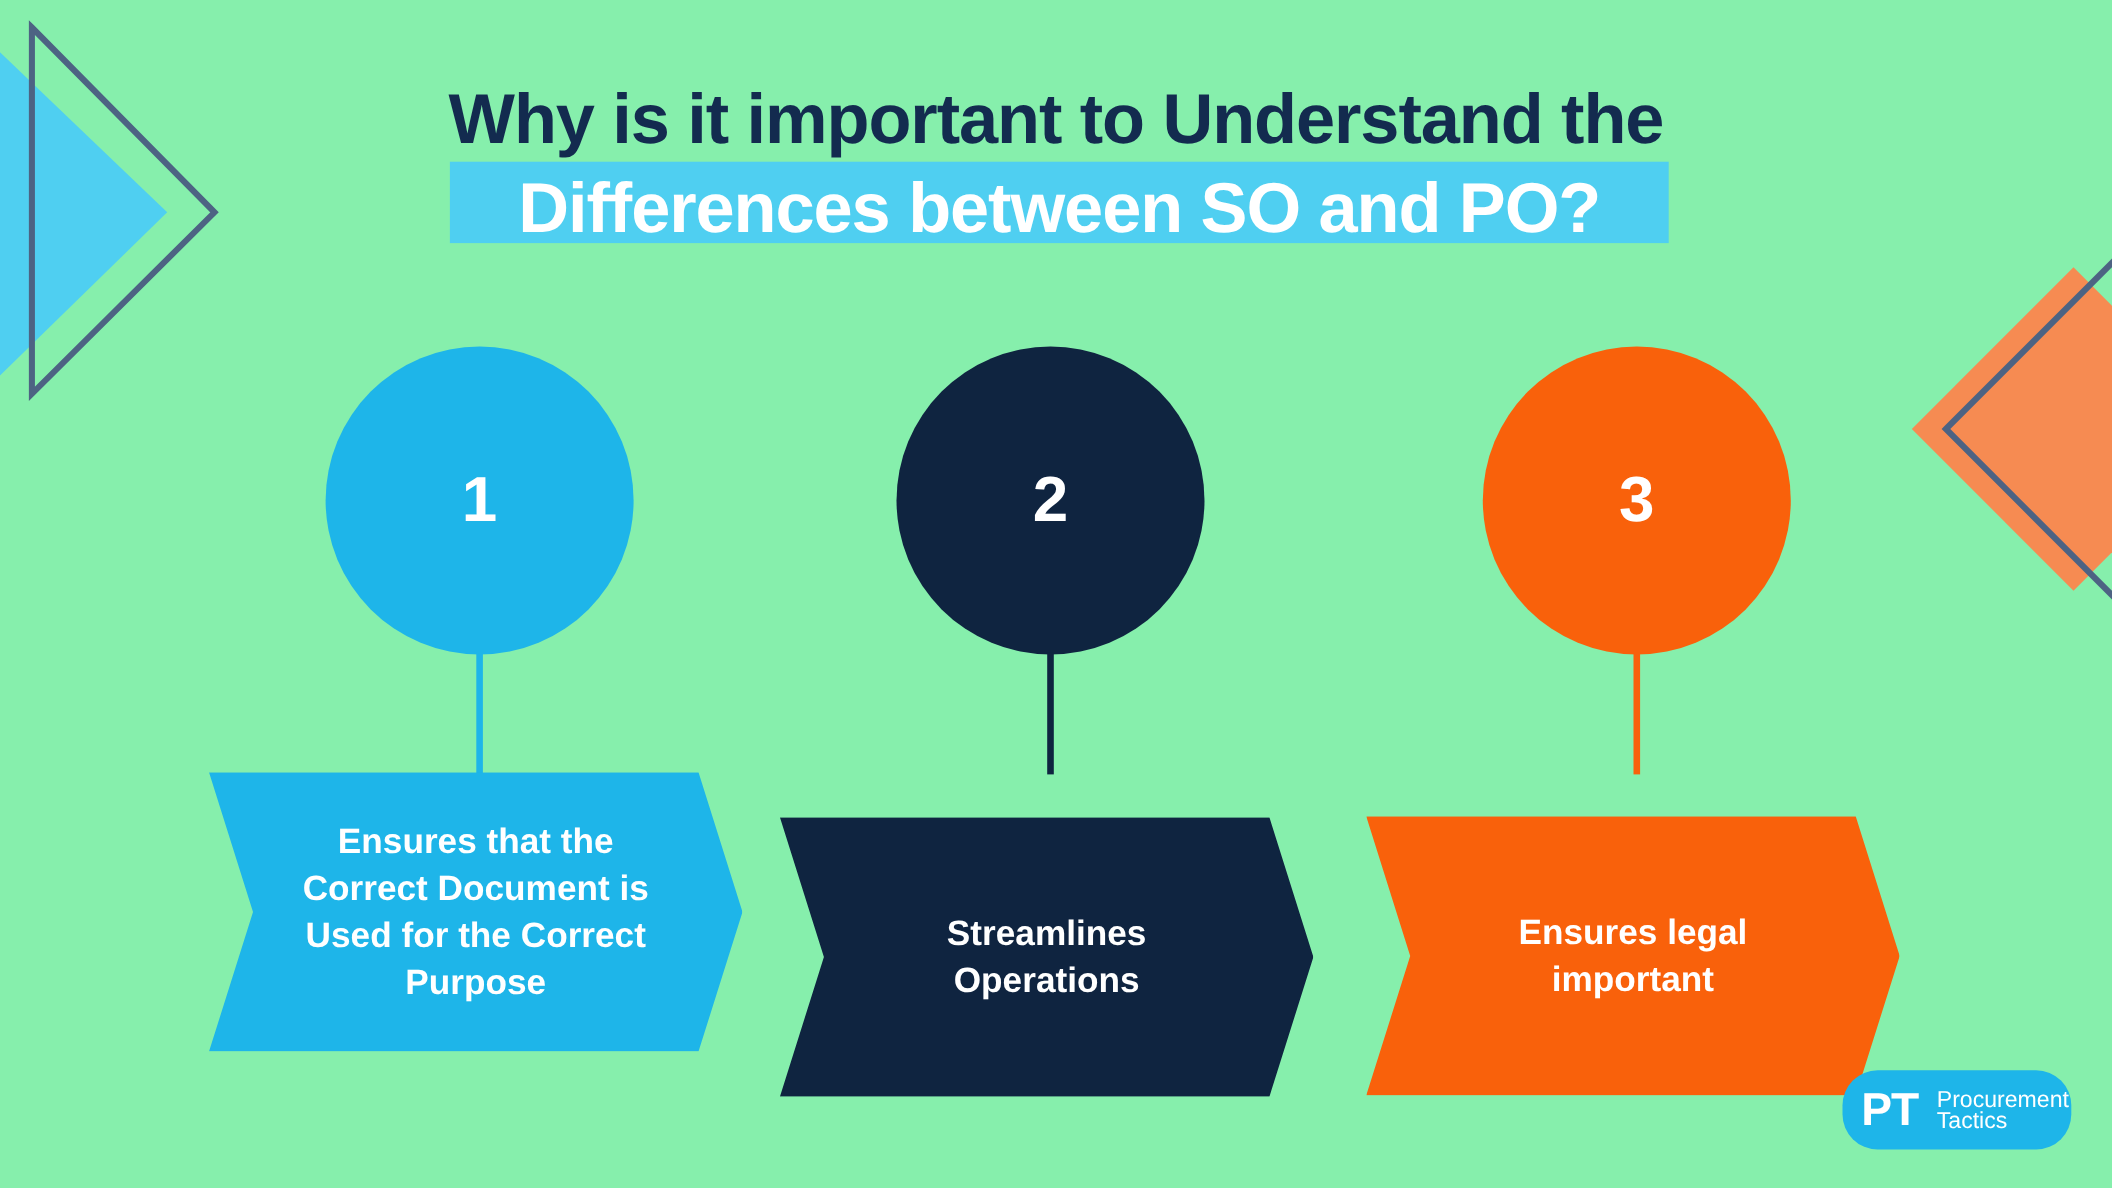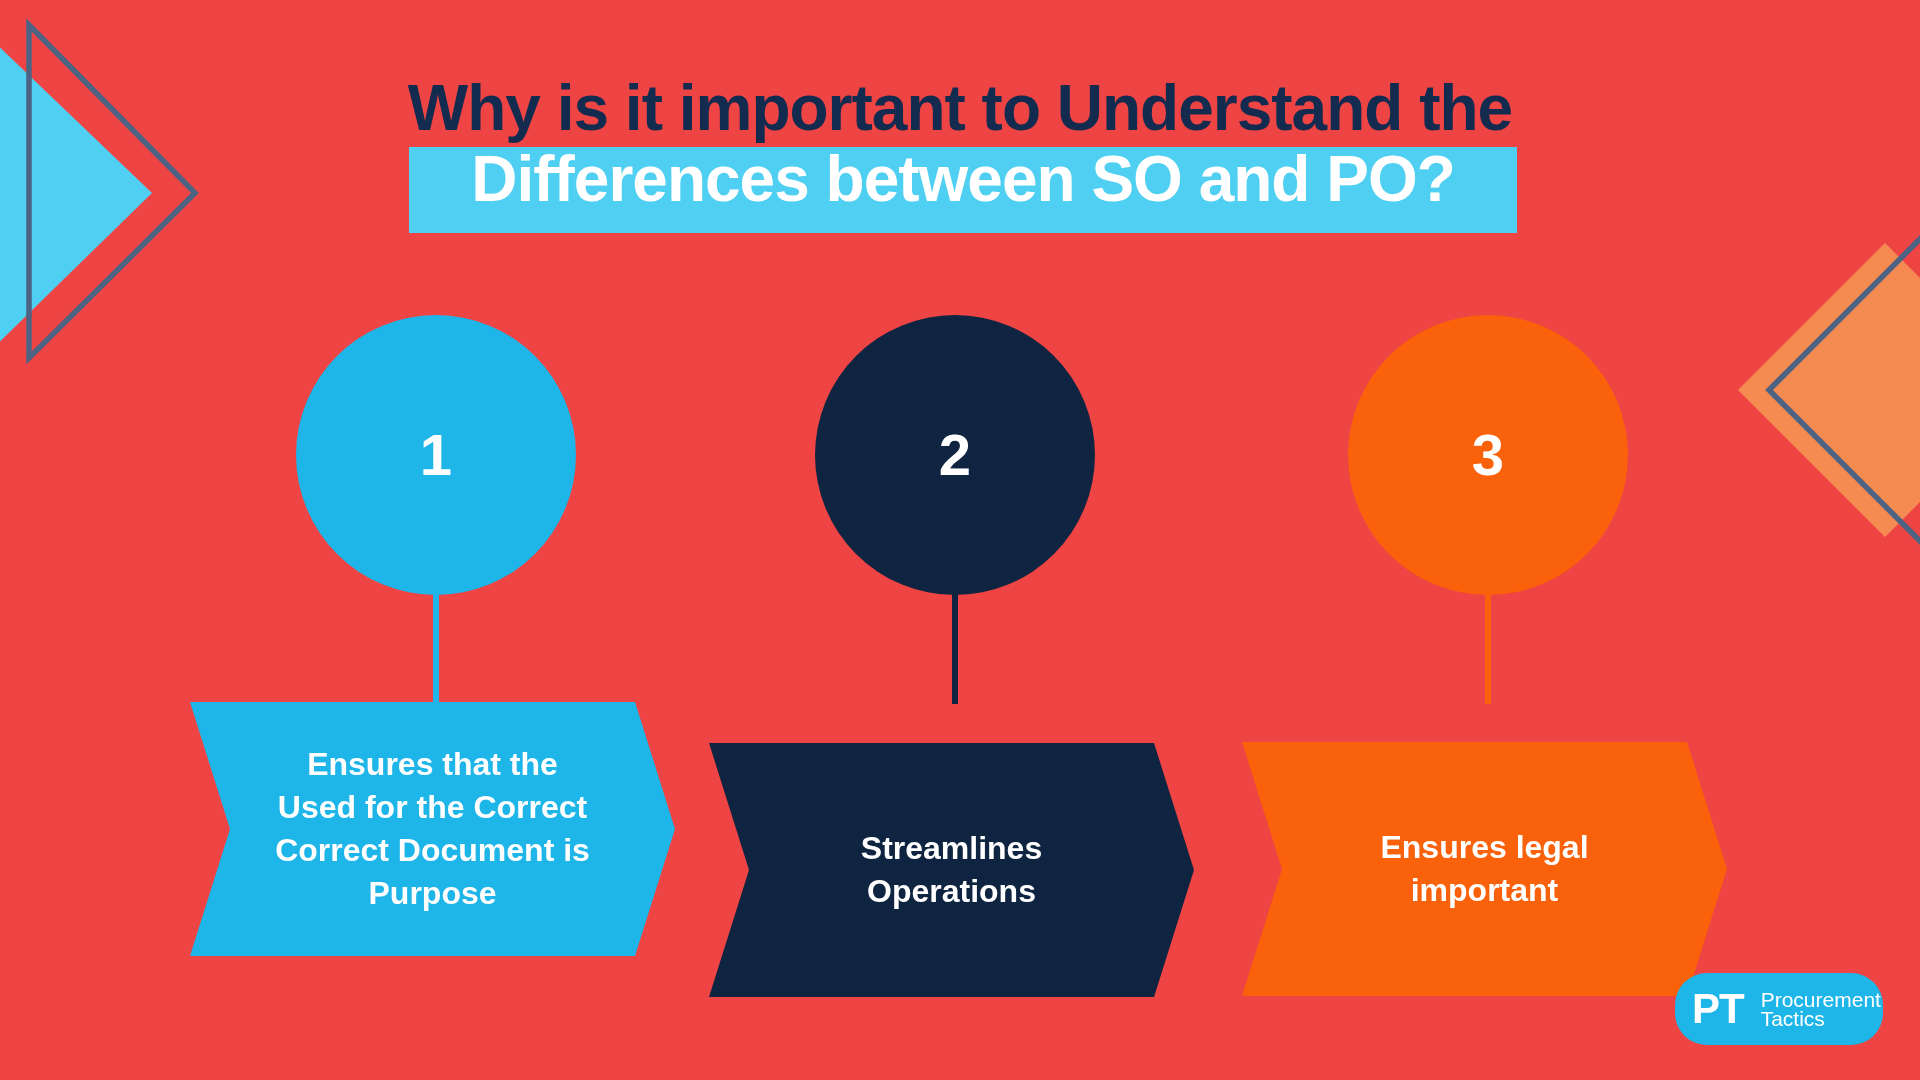--- a/index.html
+++ b/index.html
@@ -1,31 +1,31 @@
 <!DOCTYPE html>
 <html style="--primary_blue: #1EB5E9; --light_blue: #4FCFF1; --navy: #0F2440; --title_navy: #132B4F; --orange: #F9610B; --light_orange: #F68B52; --outline_slate: #4D6383;"><head>
 <meta charset="utf-8">
 <style>
   html,body { margin:0; padding:0; background:#ffffff; }
   .stage {
-    position:relative; width:1920px; height:1080px; background:#ef4444;
+    position:relative; width:1920px; height:1080px; background:#86efac;
     overflow:hidden; font-family:"Liberation Sans", sans-serif;
   }
   .deco { position:absolute; left:0; top:0; width:1920px; height:1080px; pointer-events:none; }
 
   
   .title1 {
     position:absolute; top:76px; left:0; width:1920px; text-align:center;
     font-size:64px; font-weight:700; letter-spacing:-1px; line-height:1;
     color:var(--title_navy,#132B4F);
   }
   .title-highlight {
-    position:absolute; left:409px; top:147px; width:1108px; height:86px;
+    position:absolute; left:409px; top:147px; width:1108px; height:74px;
     background:var(--light_blue,#4FCFF1);
-    display:flex; align-items:flex-start; justify-content:center;
+    display:flex; align-items:flex-end; justify-content:center;
   }
   .title2 {
     font-size:64px; font-weight:700; letter-spacing:-1px; line-height:1;
     color:#ffffff;
   }
 
   
   .circle {
     position:absolute; top:315px; width:280px; height:280px; border-radius:50%;
     display:flex; align-items:center; justify-content:center;
@@ -85,22 +85,22 @@
   <div class="title-highlight">
     <span class="title2">Differences between SO and PO?</span>
   </div>
 
   <div class="circle s1">
     <span class="num">1</span>
   </div>
   <div class="connector s1"></div>
   <div class="banner s1">
     <div>Ensures that the</div>
+    <div>Correct Document is</div>
     <div>Used for the Correct</div>
-    <div>Correct Document is</div>
     <div>Purpose</div>
   </div>
 
   <div class="circle s2">
     <span class="num">2</span>
   </div>
   <div class="connector s2"></div>
   <div class="banner s2">
     <div>Streamlines</div>
     <div>Operations</div>

